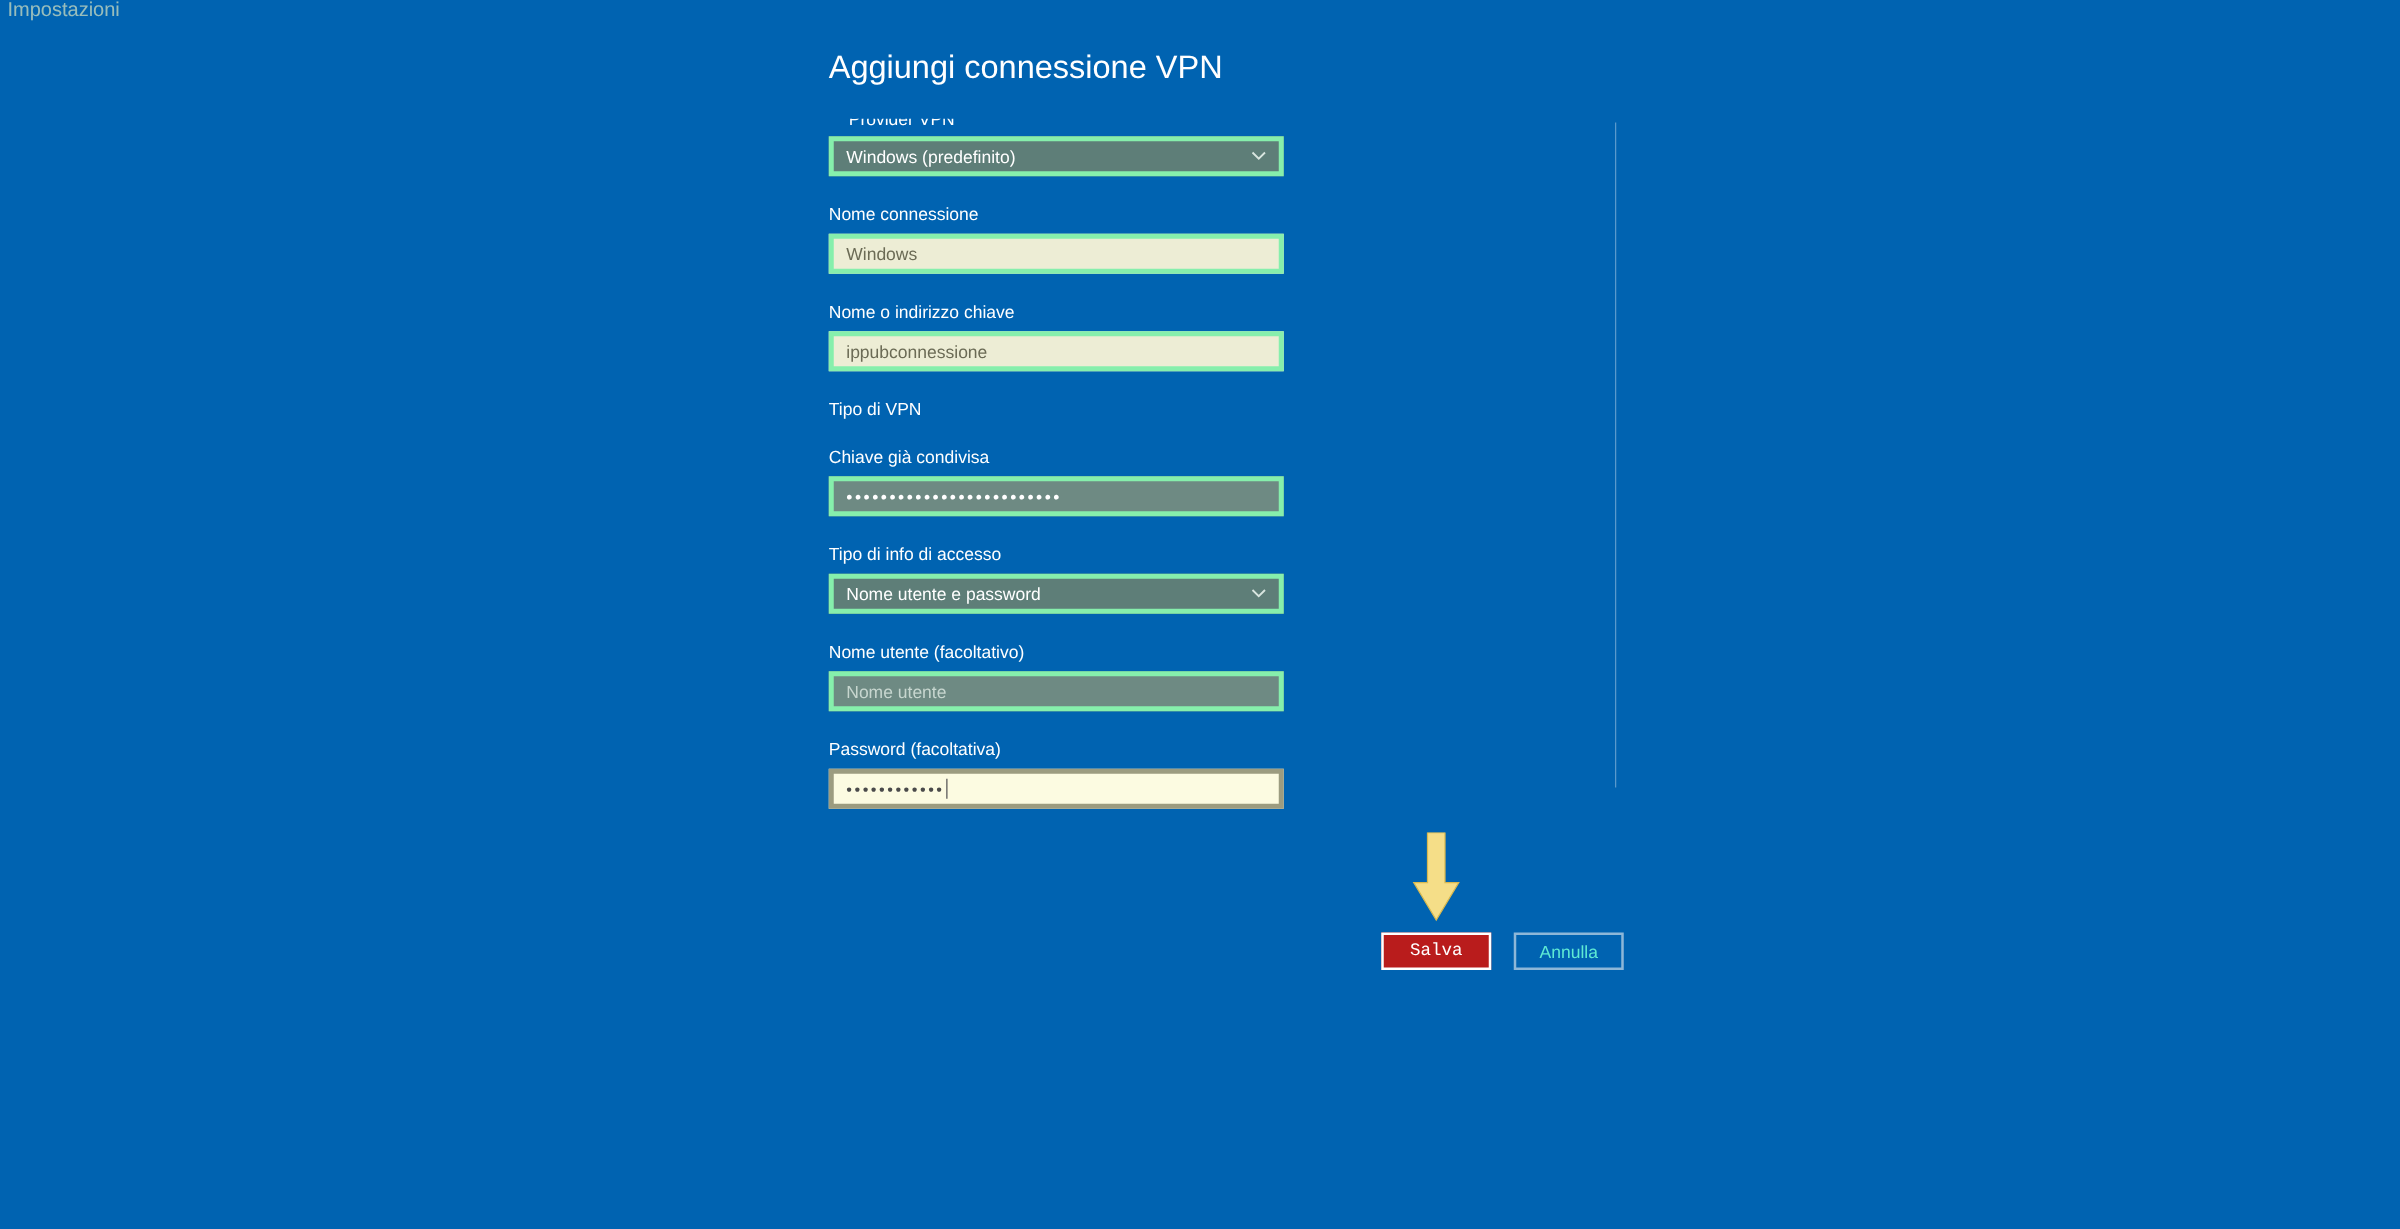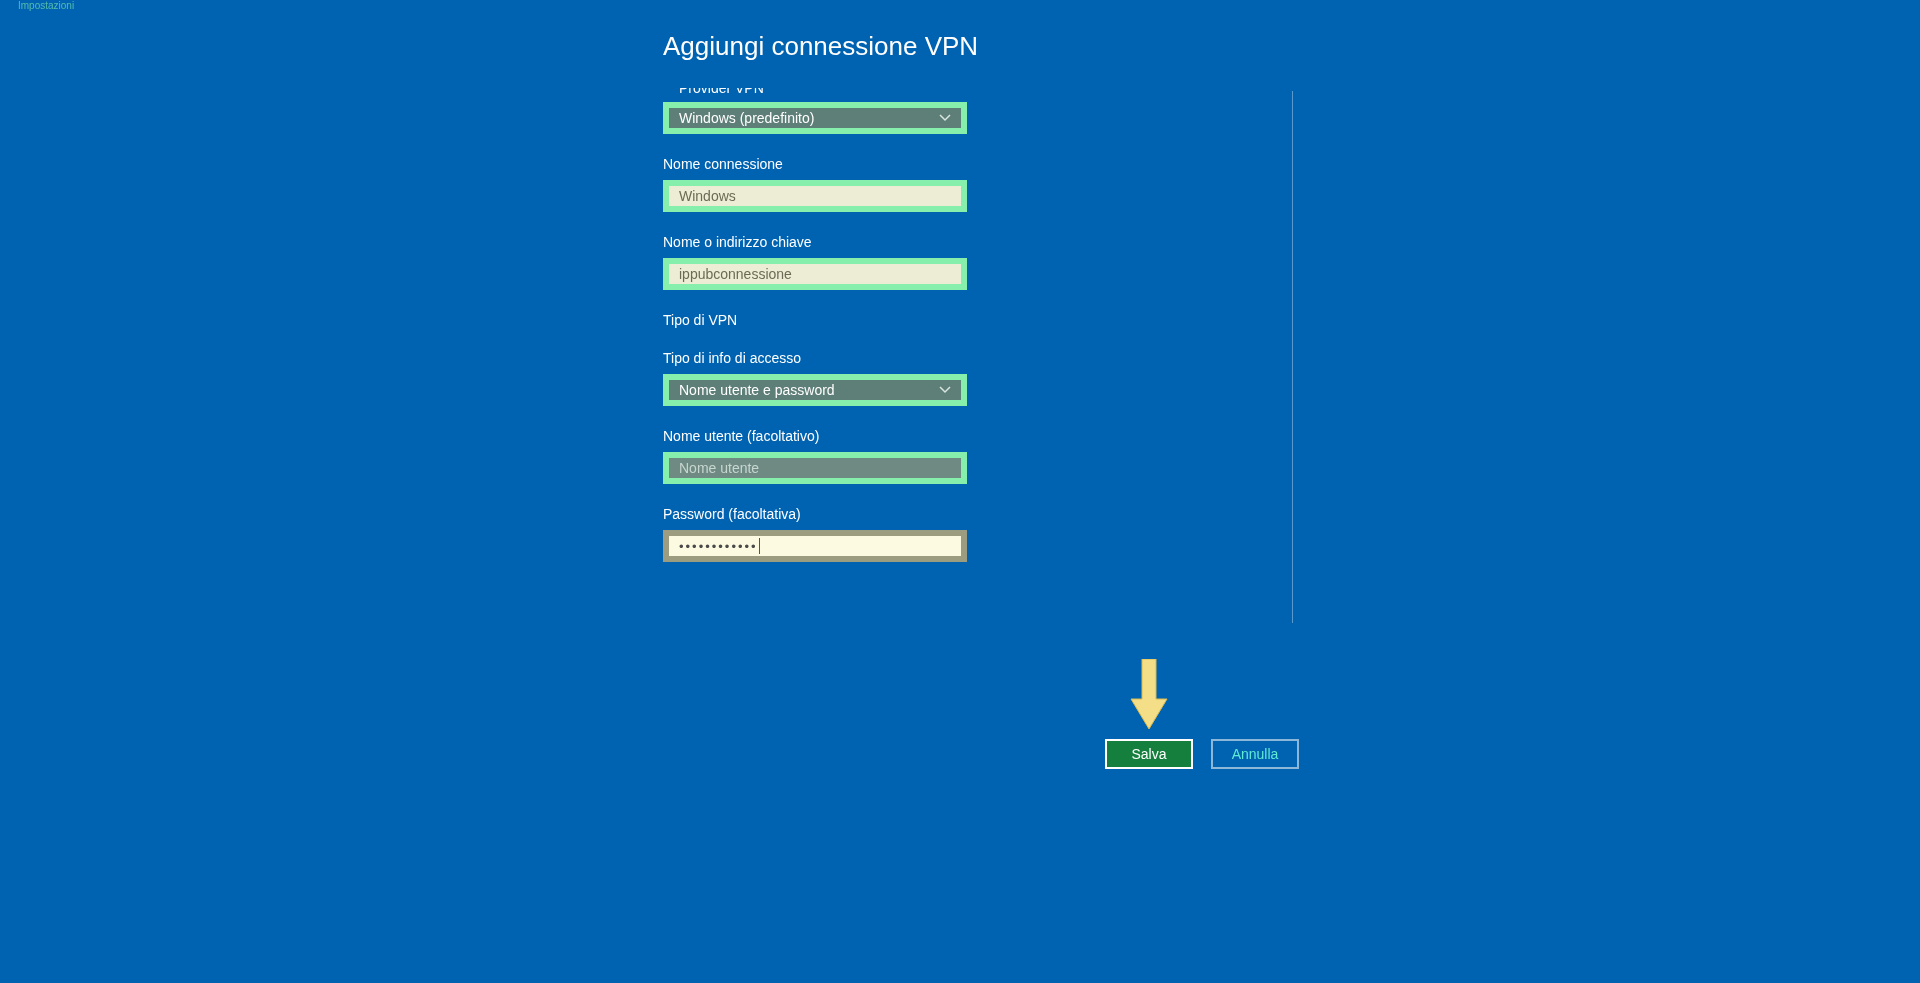--- a/index.html
+++ b/index.html
@@ -3,23 +3,23 @@
 <meta charset="utf-8">
 <style>
   * { margin: 0; padding: 0; box-sizing: border-box; }
   html, body { width: 100%; height: 100%; font-family: "Segoe UI", Tahoma, sans-serif; }
   body {
     background: #0063B1;
     color: #ffffff;
     overflow: hidden;
   }
   .topbar {
-    padding: 0 18px;
-    font-size: 10px;
-    color: #86efac;
+    padding: 0 6px;
+    font-size: 16px;
+    color: #fef9c3;
     opacity: 0.6;
   }
   .page {
     width: 1490px;
     height: 790px;
     position: relative;
     margin: 0 auto;
   }
   .form-col {
     position: absolute;
@@ -44,23 +44,23 @@
     height: 6px;
     overflow: hidden;
   }
   .field-label.cut span {
     position: absolute;
     bottom: -2px;
     left: 16px;
   }
   .group { margin-bottom: 22px; }
   .control {
-    width: 304px;
+    width: 364px;
     height: 32px;
-    border: 6px solid #86efac;
+    border: 4px solid #86efac;
     font-size: 14px;
     padding: 0 10px;
     display: flex;
     align-items: center;
     position: relative;
   }
   .select-control {
     background: #5E7E78;
     color: #ffffff;
   }
@@ -122,23 +122,24 @@
   .btn {
     width: 88px;
     height: 30px;
     font-size: 14px;
     display: flex;
     align-items: center;
     justify-content: center;
     cursor: pointer;
   }
   .btn-primary {
-    background: #15803d;
+    background: #b91c1c;
     border: 2px solid #ffffff;
     color: #ffffff;
+    font-family: Liberation Mono, monospace;
   }
   .btn-secondary {
     background: transparent;
     border: 2px solid #8db7d8;
     color: #5eead4;
   }
   .arrow-annot {
     position: absolute;
     left: 912px;
     top: 648px;
@@ -183,20 +184,26 @@
       <div class="field-label">Nome o indirizzo chiave</div>
       <div class="control input-filled">
         <span>ippubconnessione</span>
       </div>
     </div>
 
     <div class="group">
       <div class="field-label">Tipo di VPN</div>
     </div>
 
+    <div class="group">
+      <div class="field-label">Chiave già condivisa</div>
+      <div class="control input-password-dark">
+        <span>•••••••••••••••••••••••••</span>
+      </div>
+    </div>
 
     <div class="group">
       <div class="field-label">Tipo di info di accesso</div>
       <div class="control select-control">
         <span>Nome utente e password</span>
         <span class="chevron">
           <svg viewBox="0 0 12 12">
               <path d="M1 3 L6 8 L11 3" stroke="#d8e5df" stroke-width="1.5" fill="none"></path>
             </svg>
         </span>

